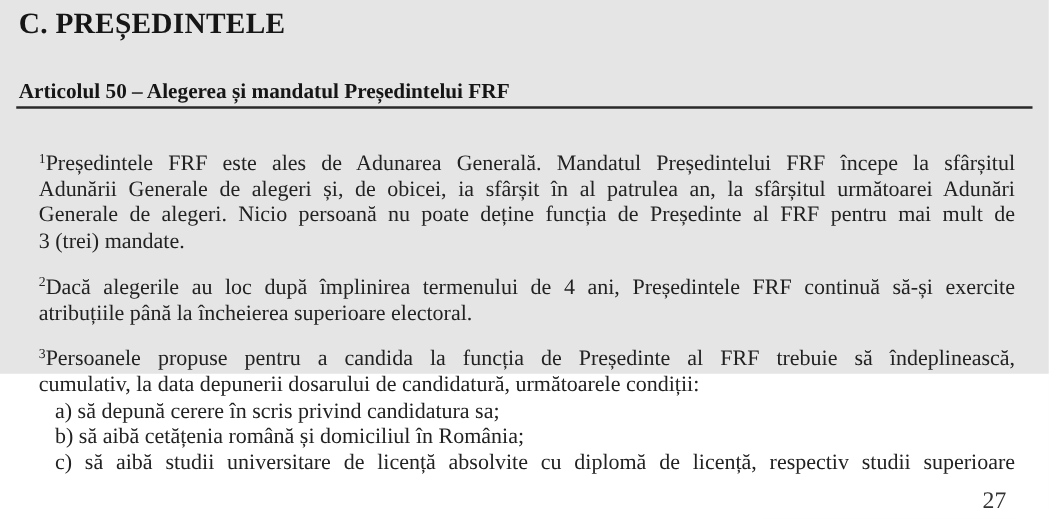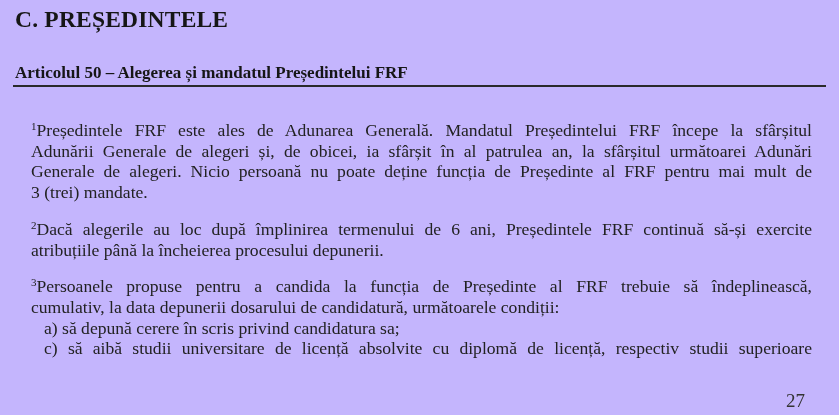--- a/index.html
+++ b/index.html
@@ -13,22 +13,22 @@
       overflow: hidden;
       position: relative;
       font-family: "Liberation Serif", "DejaVu Serif", serif;
       color: #1a1a1a;
     }
     .page {
       position: absolute;
       left: 0;
       top: 0;
       width: 839px;
-      height: 415px;
-      background: #c4b5fd;
+      height: 299px;
+      background: #e5e5e5;
     }
     .section-title {
       position: absolute;
       left: 15px;
       top: 6px;
       font-size: 23.5px;
       font-weight: bold;
       letter-spacing: 0.2px;
       white-space: nowrap;
       color: #161616;
@@ -107,28 +107,29 @@
   <div class="body-text">
 
     <p class="para">
       <span class="line"><sup>1</sup><span>Președintele FRF este ales de Adunarea Generală. Mandatul Președintelui FRF începe la sfârșitul</span></span>
       <span class="line">Adunării Generale de alegeri și, de obicei, ia sfârșit în al patrulea an, la sfârșitul următoarei Adunări</span>
       <span class="line">Generale de alegeri. Nicio persoană nu poate deține funcția de Președinte al FRF pentru mai mult de</span>
       <span class="line last">3 (trei) mandate.</span>
     </p>
 
     <p class="para">
-      <span class="line"><sup>2</sup><span>Dacă alegerile au loc după împlinirea termenului de 6 ani, Președintele FRF continuă să-și exercite</span></span>
-      <span class="line last">atribuțiile până la încheierea procesului depunerii.</span>
+      <span class="line"><sup>2</sup><span>Dacă alegerile au loc după împlinirea termenului de 4 ani, Președintele FRF continuă să-și exercite</span></span>
+      <span class="line last">atribuțiile până la încheierea superioare electoral.</span>
     </p>
 
     <p class="para">
       <span class="line"><sup>3</sup><span>Persoanele propuse pentru a candida la funcția de Președinte al FRF trebuie să îndeplinească,</span></span>
       <span class="line last">cumulativ, la data depunerii dosarului de candidatură, următoarele condiții:</span>
       <span class="list-item">a) să depună cerere în scris privind candidatura sa;</span>
+      <span class="list-item">b) să aibă cetățenia română și domiciliul în România;</span>
       <span class="list-item justify">c) să aibă studii universitare de licență absolvite cu diplomă de licență, respectiv studii superioare</span>
     </p>
 
   </div>
 
   <div class="page-number">27</div>
 
 </div>
 
 </body></html>

